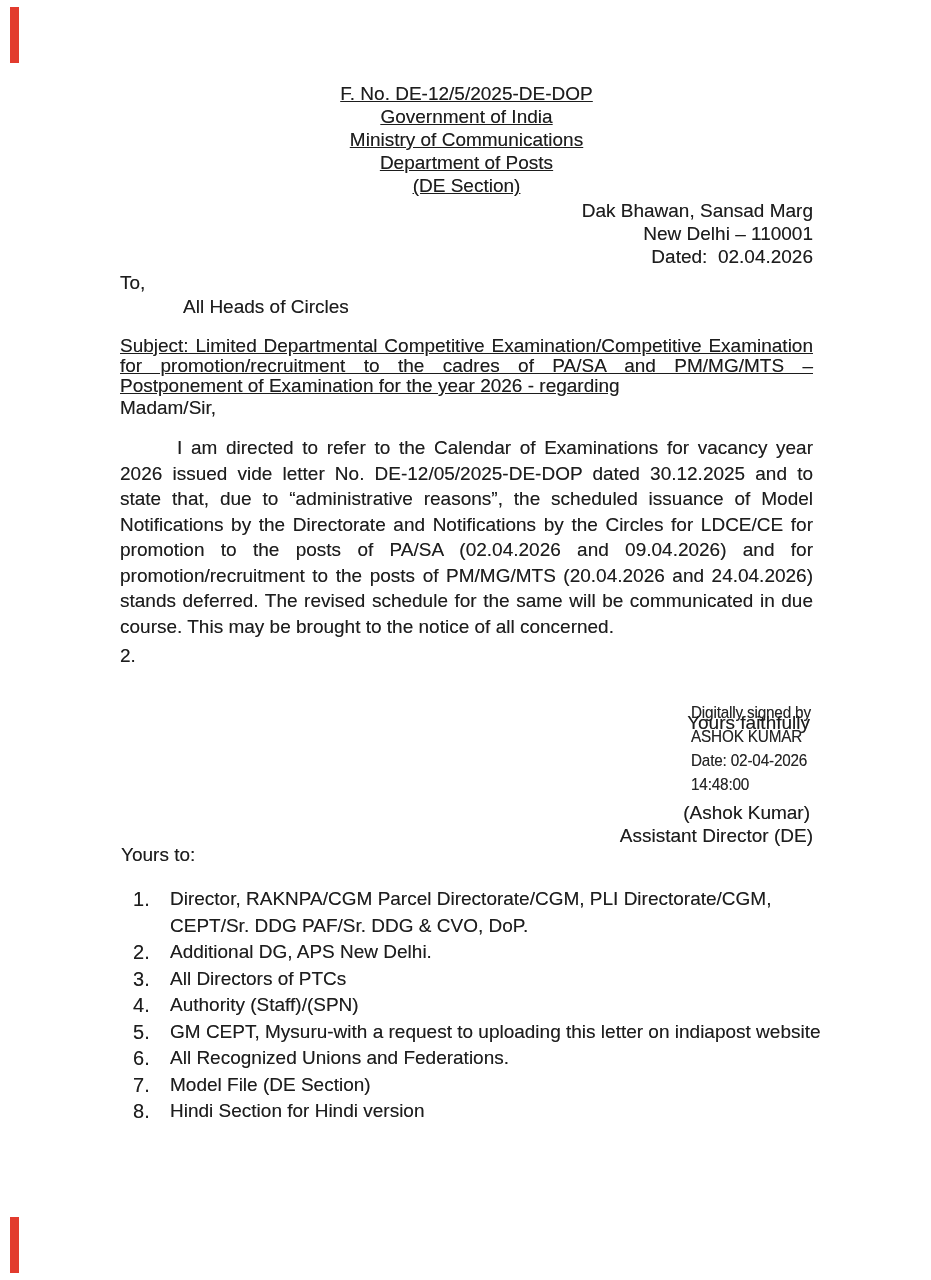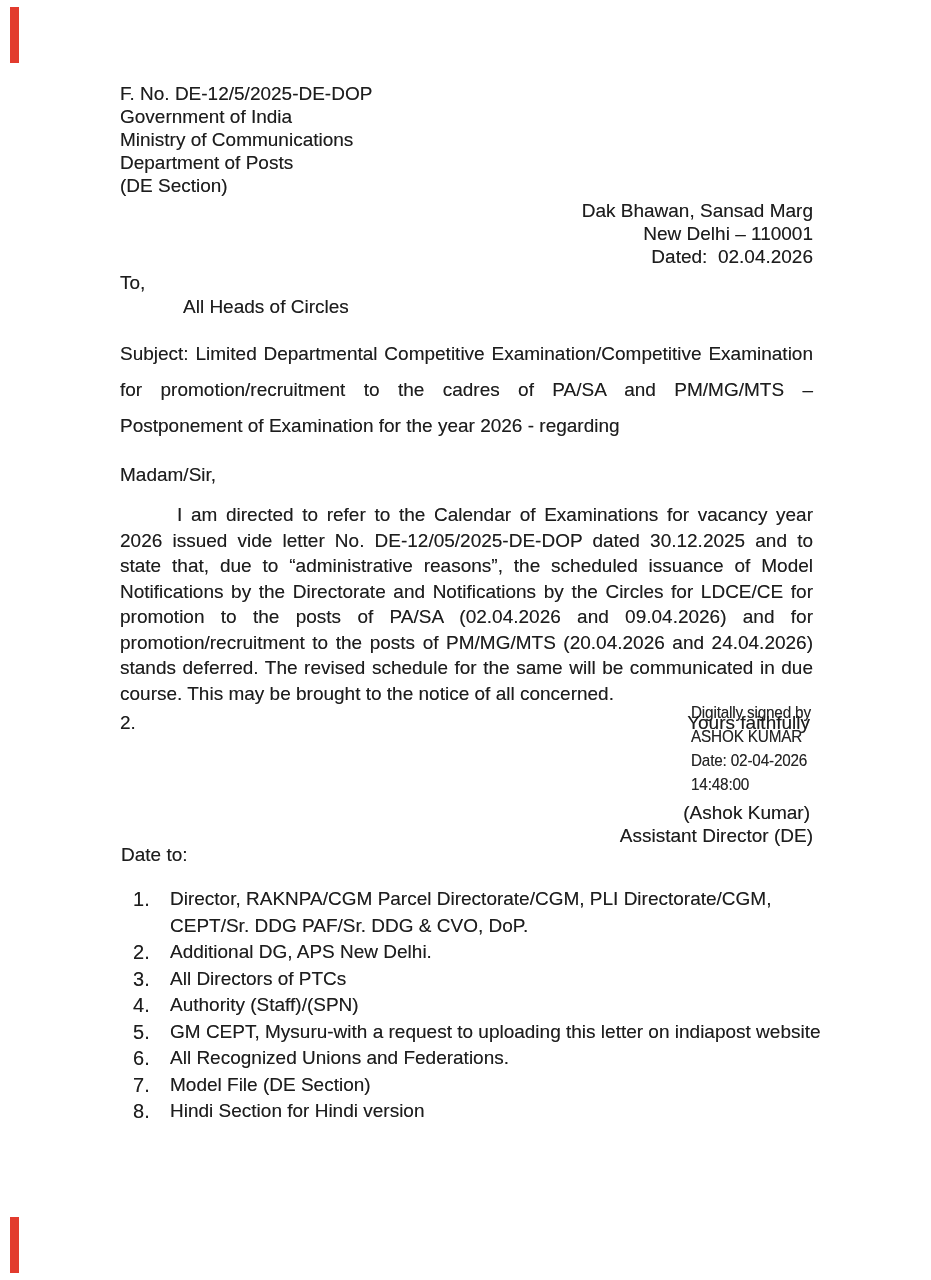--- a/index.html
+++ b/index.html
@@ -16,30 +16,30 @@
     text-shadow: 0 0 0.5px rgba(0,0,0,0.45);
   }
 
   
   .corner-mark { position: absolute; width: 9px; height: 56px; background: #e23b2e; }
   .corner-mark.top { left: 10px; top: 7px; }
   .corner-mark.bottom { left: 10px; top: 1217px; }
 
   .content { padding: 82px 118px 0 120px; }
 
-  .letterhead { line-height: 23px; }
+  .letterhead { text-align: center; line-height: 23px; text-decoration: underline; }
   .address-block { text-align: right; line-height: 23px; margin-top: 2px; }
   .dated { white-space: pre; }
 
   .to-block { margin-top: 3px; line-height: 24px; }
   .addressee { padding-left: 63px; }
 
-  .subject { margin-top: 17px; line-height: 36px; text-align: justify; }
+  .subject { margin-top: 17px; line-height: 20px; text-align: justify; text-decoration: underline; }
 
-  .greeting { margin-top: 19px; line-height: 24px; }
+  .greeting { line-height: 24px; }
 
   .para1 { margin-top: 15px; line-height: 25.5px; text-align: justify; text-indent: 57px; }
 
   .para2 { margin-top: 4px; display: flex; line-height: 25px; }
   .para2 .num { width: 50px; flex: 0 0 50px; }
 
   
   .closing {
     position: absolute; top: 711px; right: 121px;
     line-height: 24px;
@@ -122,21 +122,21 @@
   <div class="digital-stamp">
     <div>Digitally signed by</div>
     <div>ASHOK KUMAR</div>
     <div>Date: 02-04-2026</div>
     <div>14:48:00</div>
   </div>
 
   <div class="sig-name">(Ashok Kumar)</div>
   <div class="sig-designation">Assistant Director (DE)</div>
 
-  <div class="copy-label">Date to:</div>
+  <div class="copy-label">Yours to:</div>
 
   <ul class="copy-list">
     <li>Director, RAKNPA/CGM Parcel Directorate/CGM, PLI Directorate/CGM, CEPT/Sr. DDG PAF/Sr. DDG &amp; CVO, DoP.</li>
     <li>Additional DG, APS New Delhi.</li>
     <li>All Directors of PTCs</li>
     <li>Authority (Staff)/(SPN)</li>
     <li>GM CEPT, Mysuru-with a request to uploading this letter on indiapost website</li>
     <li>All Recognized Unions and Federations.</li>
     <li>Model File (DE Section)</li>
     <li>Hindi Section for Hindi version</li>

